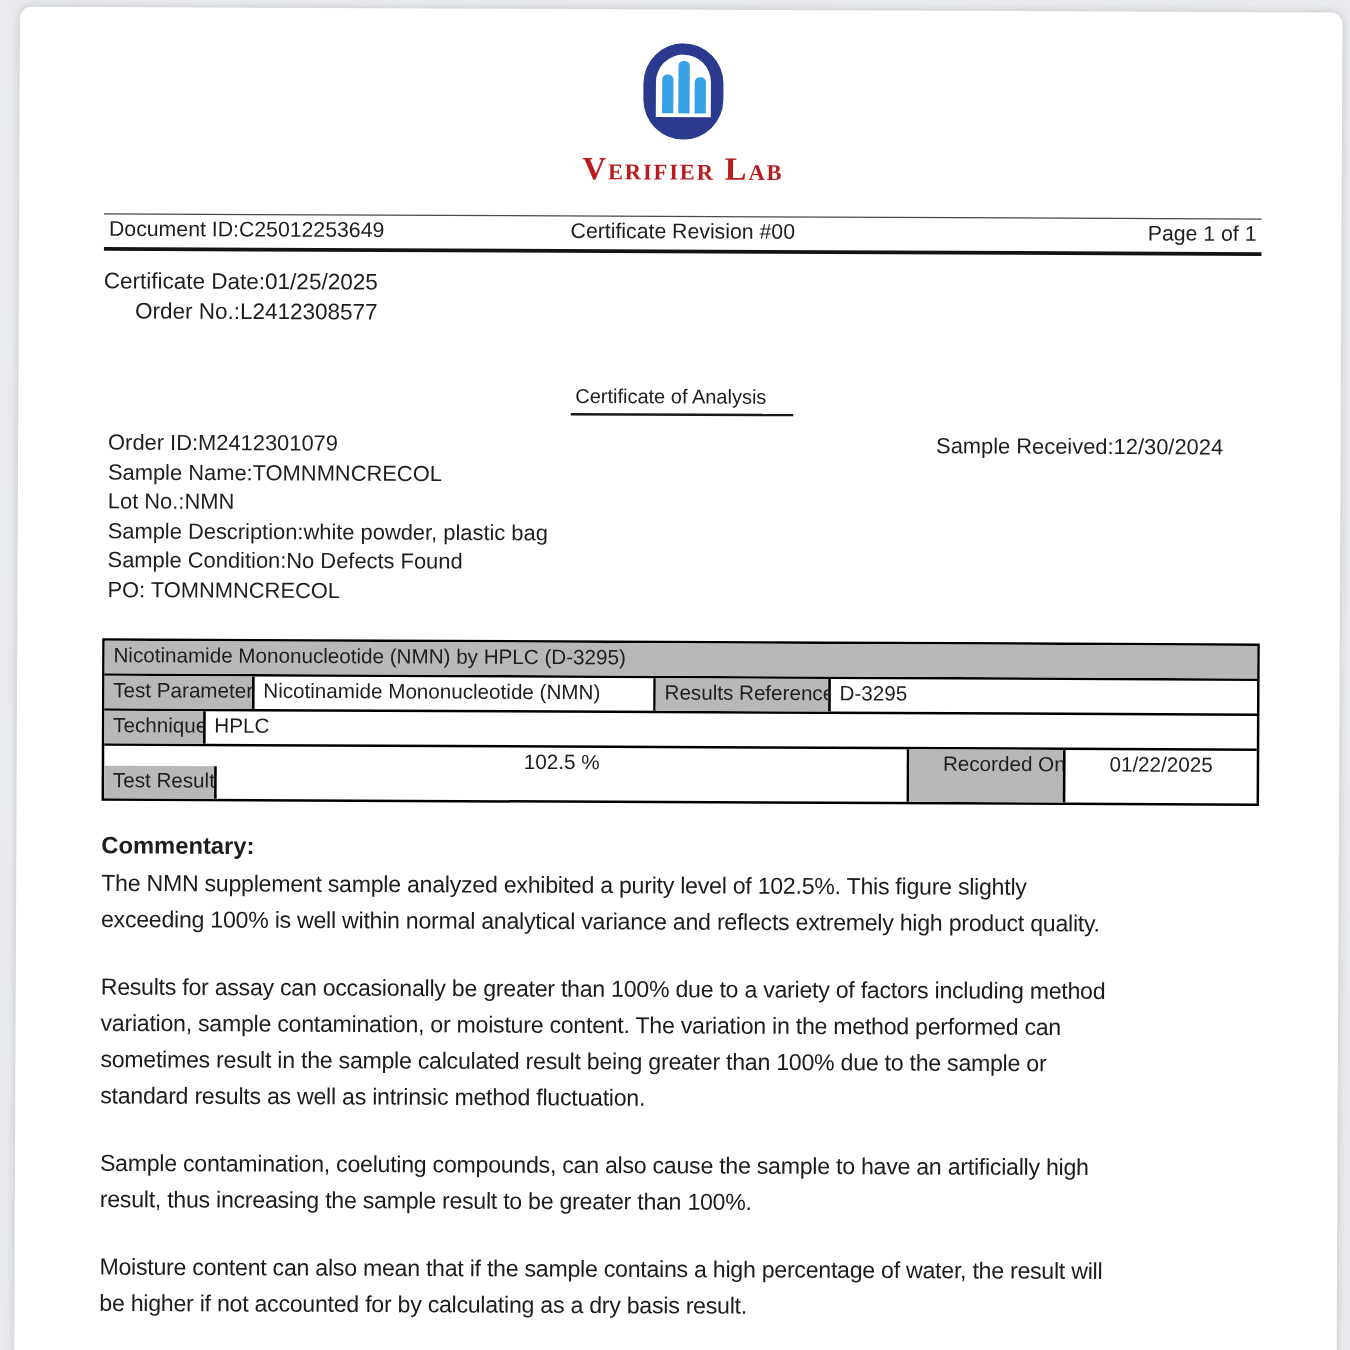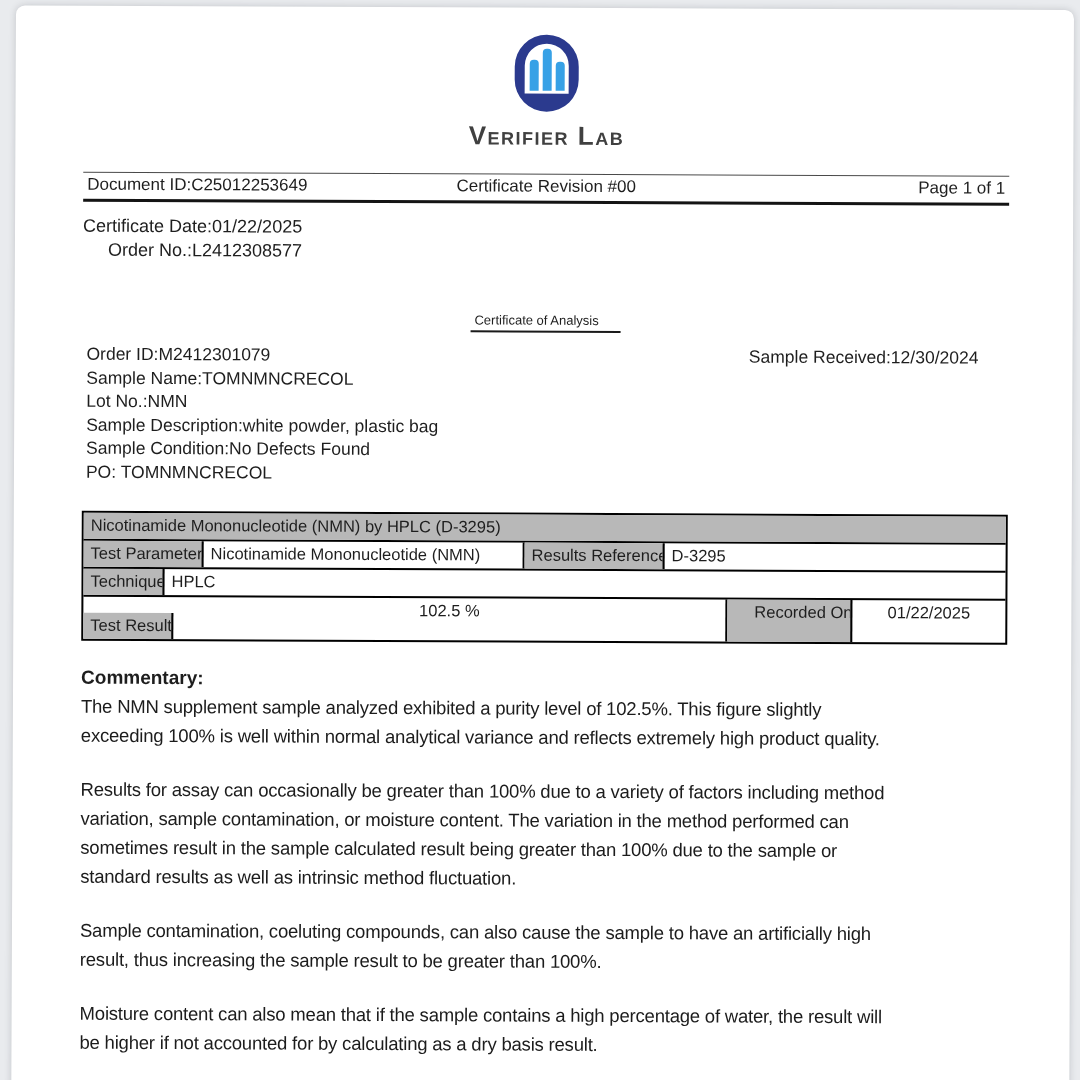--- a/index.html
+++ b/index.html
@@ -50,26 +50,26 @@
   .logo-bar {
     width: 9px;
     background: var(--blue, #37a1e6);
     border-radius: 4px 4px 0 0;
   }
   .logo-bar.b1 { height: 31px; }
   .logo-bar.b2 { height: 42px; }
   .logo-bar.b3 { height: 29px; }
   .brand-name {
     margin-top: 9px;
-    font-family: Liberation Sans, sans-serif;
+    font-family: Liberation Serif, serif;
     font-variant: small-caps;
     font-weight: 700;
     font-size: 26px;
     letter-spacing: 1.5px;
-    color: #404040;
+    color: #b91c1c;
   }
   
   .doc-header {
     margin-top: 22px;
     border-top: 1px solid #4a4a4a;
     border-bottom: 3px solid #141414;
     display: flex;
     align-items: center;
     padding: 2px 2px 4px 4px;
     font-size: 17px;
@@ -85,21 +85,21 @@
     font-size: 18px;
   }
   .lab-block div { line-height: 22px; }
   .lab-name { margin-bottom: 5px; }
   .cert-block { text-align: right; padding-right: 36px; }
   .cert-block div { line-height: 24px; }
   
   .coa-title-row { margin-top: 47px; text-align: center; }
   .coa-title {
     display: inline-block;
-    font-size: 13px;
+    font-size: 16px;
     border-bottom: 2px solid #1a1a1a;
     padding: 0 22px 3px 4px;
     text-align: center;
   }
   
   .sample-block { margin-top: 12px; font-size: 17.5px; padding-left: 4px; }
   .sample-line { line-height: 23.5px; display: flex; justify-content: space-between; }
   .sample-received { padding-right: 30px; }
   
   .rtable {
@@ -158,21 +158,21 @@
     </div>
 
     <div class="doc-header">
       <div class="left">Document ID:C25012253649</div>
       <div class="mid">Certificate Revision #00</div>
       <div class="right">Page 1 of 1</div>
     </div>
 
     <div class="meta-row">
       <div class="cert-block">
-        <div>Certificate Date:01/22/2025</div>
+        <div>Certificate Date:01/25/2025</div>
         <div>Order No.:L2412308577</div>
       </div>
     </div>
 
     <div class="coa-title-row">
       <span class="coa-title">Certificate of Analysis</span>
     </div>
 
     <div class="sample-block">
       <div class="sample-line">

